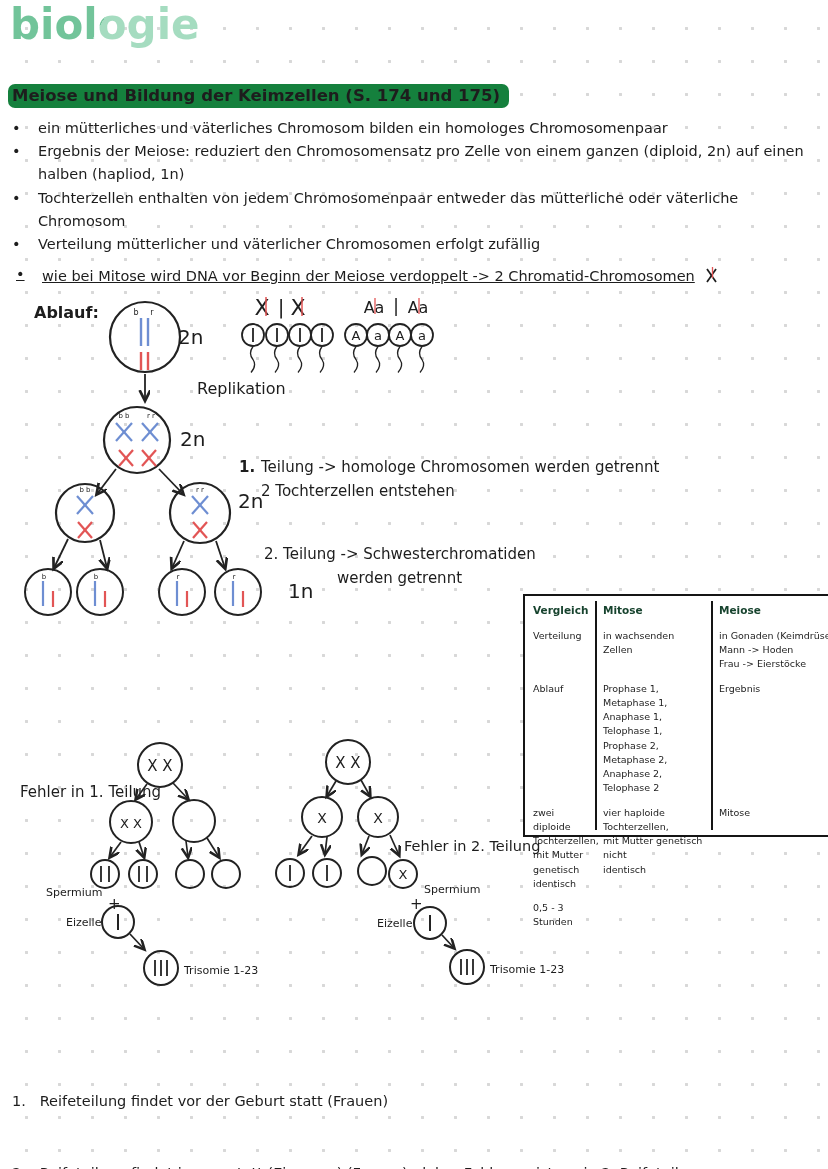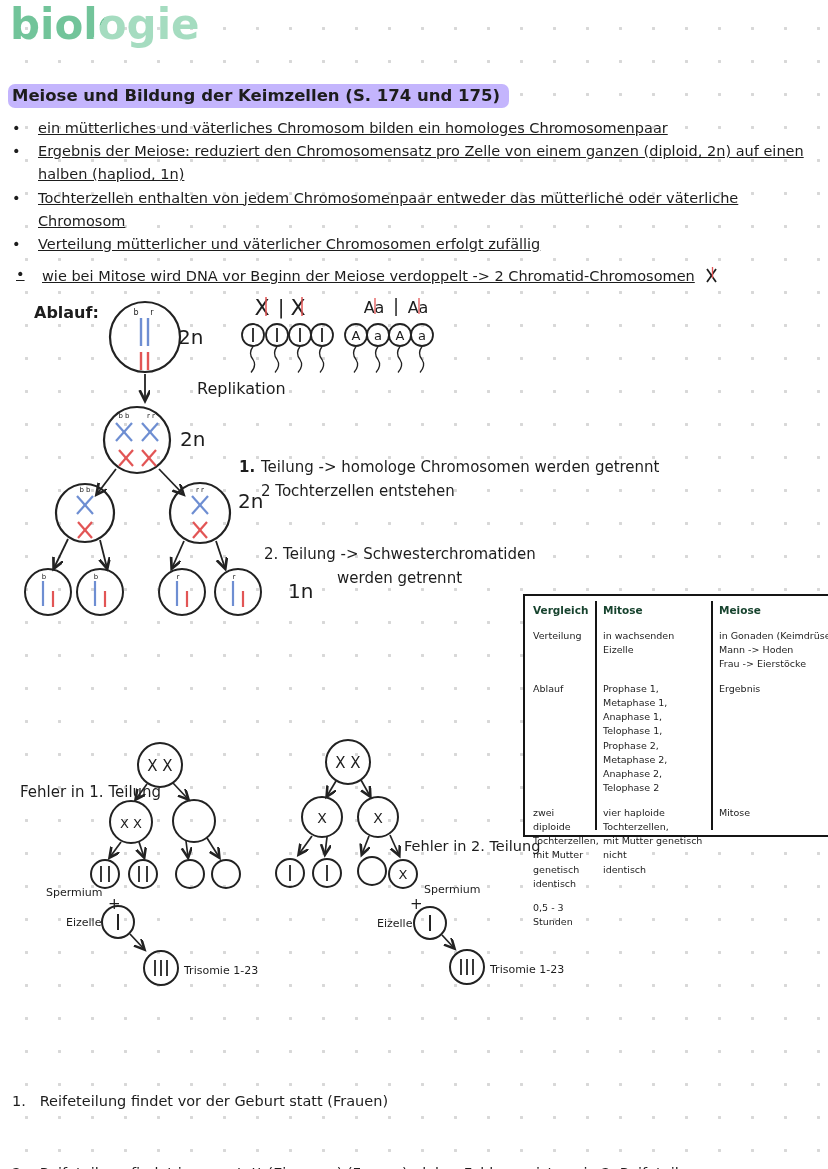--- a/index.html
+++ b/index.html
@@ -11,25 +11,25 @@
     position:absolute;inset:0;
     background-image:radial-gradient(#d8d8d8 1.4px,transparent 1.6px);
     background-size:33px 33px;background-position:10px 12px;
   }
   .title{
     position:absolute;left:10px;top:0px;font-size:42px;font-weight:bold;letter-spacing:0px;
     background:linear-gradient(120deg,#72c49a 48%,#a5dcc0 48%);
     -webkit-background-clip:text;background-clip:text;color:transparent;
   }
   .heading{position:absolute;left:8px;top:86px;font-size:16.5px;font-weight:bold;}
-  .heading span{background:#c4b5fd;border-radius:7px;padding:2px 9px 3px 4px;}
+  .heading span{background:#15803d;border-radius:7px;padding:2px 9px 3px 4px;}
   .bullets{position:absolute;left:12px;top:117px;width:806px;font-size:14.5px;line-height:1.6;}
   .bullet{display:flex;}
   .bullet::before{content:"\2022";flex:0 0 26px;}
-  .bullet .bt{flex:1;text-decoration:underline;}
+  .bullet .bt{flex:1;}
   .dna-bullet{position:absolute;left:16px;top:266px;width:806px;font-size:14.5px;display:flex;text-decoration:underline;}
   .dna-bullet::before{content:"\2022";flex:0 0 26px;}
   .xicon{display:inline-block;vertical-align:-4px;margin-left:9px;}
   svg text{fill:#1d1d1d;}
   .flow-svg{position:absolute;left:0px;top:288px;}
   .err-svg{position:absolute;left:0px;top:735px;}
   .cmp-table{
     position:absolute;left:523px;top:594px;width:354px;height:243px;background:#fff;
     border:2px solid #151515;box-sizing:border-box;
   }
@@ -215,21 +215,21 @@
 
 <div class="cmp-table">
   <div class="cmp-grid">
     <div class="vline vl1"></div>
     <div class="vline vl2"></div>
     <div class="cmp-cell cmp-head">Vergleich</div>
     <div class="cmp-cell cmp-head">Mitose</div>
     <div class="cmp-cell cmp-head">Meiose</div>
 
     <div class="cmp-cell">Verteilung</div>
-    <div class="cmp-cell">in wachsenden Eizelle</div>
+    <div class="cmp-cell">in wachsenden Zellen</div>
     <div class="cmp-cell">in Gonaden (Keimdrüsen)
 Mann -&gt; Hoden
 Frau -&gt; Eierstöcke</div>
 
     <div class="cmp-cell">Ablauf</div>
     <div class="cmp-cell">Prophase 1, Metaphase 1,
 Anaphase 1, Telophase 1,
 Prophase 2, Metaphase 2,
 Anaphase 2, Telophase 2</div>
 

